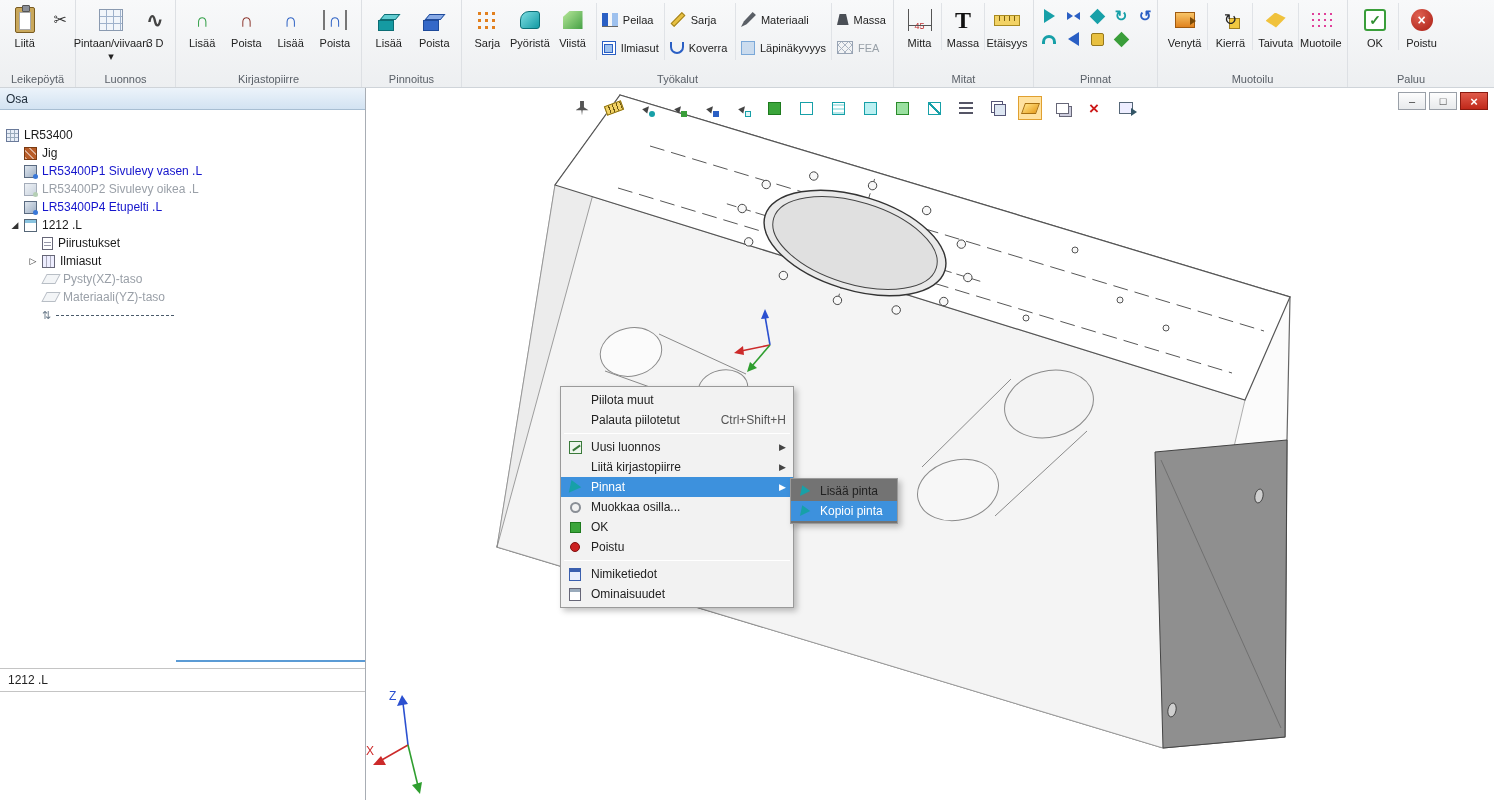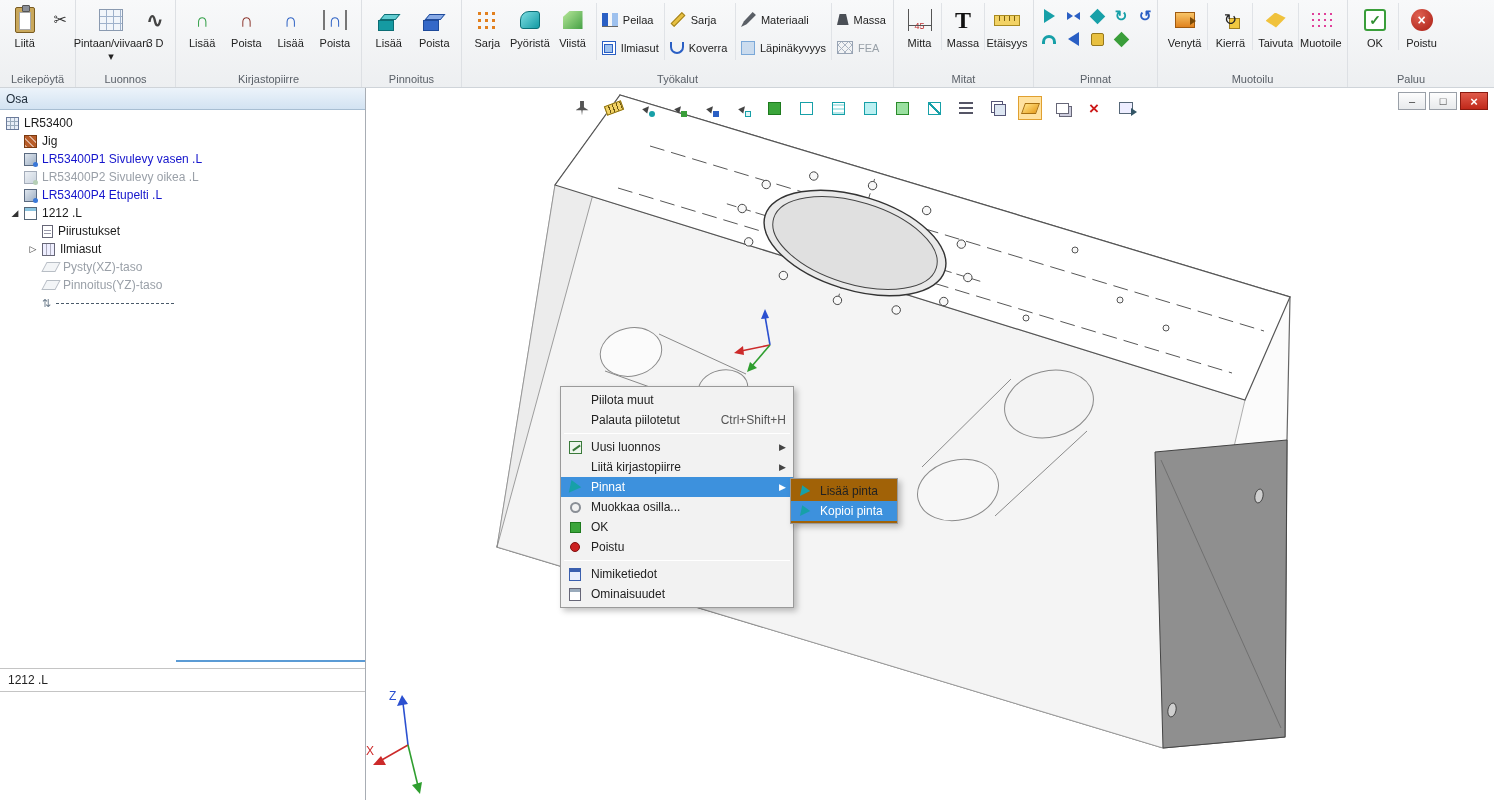--- a/index.html
+++ b/index.html
@@ -71,21 +71,21 @@
 .i-kierra::before{content:"";position:absolute;right:0;bottom:0;width:9px;height:9px;background:#f0c840;border:1px solid #a08020}
 .i-kierra .g{font-size:16px;color:#222;position:relative;line-height:1}
 .i-bend{width:20px;height:15px;background:#f0c23c;clip-path:polygon(0 55%,48% 0,100% 35%,52% 100%)}
 .i-muotoile{width:22px;height:18px;background-image:radial-gradient(#e0409a 30%,transparent 34%);background-size:6px 6px}
 .i-ok{width:22px;height:22px;background:#fff;border:2px solid #3a9e3a;border-radius:3px;display:flex;align-items:center;justify-content:center;color:#2f8e2f;font-weight:bold;font-size:14px}
 .i-exit{width:22px;height:22px;background:radial-gradient(circle at 35% 30%,#e06050,#a81d14);border-radius:50%;display:flex;align-items:center;justify-content:center;color:#fff;font-weight:bold;font-size:14px;line-height:1}
 
 
 .left-panel{position:absolute;left:0;top:88px;width:366px;height:712px;background:#fff;border-right:1px solid #a8adb4}
 .panel-header{height:22px;background:linear-gradient(#ecf3fa,#d3e3f2);border-bottom:1px solid #a8bed2;display:flex;align-items:center;padding-left:6px;color:#22303e}
-.tree{padding-top:4px}
+.tree{padding-top:16px}
 .trow{display:flex;align-items:center;gap:5px;height:18px;white-space:nowrap;cursor:default}
 .ind1{padding-left:24px}.ind2{padding-left:42px}
 .exp{width:14px;margin-right:-3px;text-align:center;font-size:9px;color:#333;flex:none}
 .lbl-blue{color:#1515cc}.lbl-gray{color:#9aa0a8}.lbl-black{color:#1a1a1a}
 .t-root{width:13px;height:13px;border:1px solid #6a7a9a;background:#e8eef8;background-image:repeating-linear-gradient(0deg,transparent 0 3px,#9ab 3px 4px),repeating-linear-gradient(90deg,transparent 0 3px,#9ab 3px 4px);flex:none}
 .t-jig{width:13px;height:13px;background:#b85c28;border:1px solid #7a3a10;background-image:repeating-linear-gradient(45deg,rgba(255,255,255,.5) 0 2px,transparent 2px 5px);flex:none}
 .t-part{width:13px;height:13px;background:linear-gradient(135deg,#dfe6ee,#9fb0c4);border:1px solid #5a6a80;position:relative;flex:none}
 .t-part::after{content:"";position:absolute;right:-2px;bottom:-2px;width:5px;height:5px;border-radius:50%;background:#3a78d8}
 .t-part.gr{opacity:.55}.t-part.gr::after{background:#7aa87a}
 .t-1212{width:13px;height:13px;background:#fff;border:1px solid #567;box-shadow:inset 0 3px 0 #8ac4e0;flex:none}
@@ -140,21 +140,21 @@
 .msep{height:1px;background:#c8c8c8;margin:3px 3px;border-bottom:1px solid #fff}
 .m-sketch{width:13px;height:13px;border:1px solid #3a7a3a;background:#eef6ee;position:relative}
 .m-sketch::after{content:"";position:absolute;left:2px;top:5px;width:9px;height:2px;background:#3a7a3a;transform:rotate(-35deg)}
 .tri-teal{width:0;height:0;border-left:11px solid #17a0a8;border-top:5px solid transparent;border-bottom:8px solid transparent;transform:rotate(12deg)}
 .tri-teal.sm{border-left-width:9px;border-top-width:4px;border-bottom-width:7px}
 .m-circle{width:11px;height:11px;border:2px solid #8a8f96;border-radius:50%}
 .m-ok{width:11px;height:11px;background:#3aa53a;border:1px solid #1e7a1e}
 .m-exit{width:10px;height:10px;background:#c22;border-radius:50%;border:1px solid #801010}
 .m-nimi{width:12px;height:13px;border:1px solid #3a5fae;background:#e8eefc;box-shadow:inset 0 3px 0 #3a5fae}
 .m-omin{width:12px;height:13px;border:1px solid #667;background:#fff;box-shadow:inset 0 3px 0 #9ab}
-.smenu{position:absolute;left:424px;top:390px;width:108px;background:#a16207;border:1px solid #9a9a9a;box-shadow:3px 3px 6px rgba(0,0,0,.25);padding:2px 0;z-index:21}
+.smenu{position:absolute;left:424px;top:390px;width:108px;background:#737373;border:1px solid #9a9a9a;box-shadow:3px 3px 6px rgba(0,0,0,.25);padding:2px 0;z-index:21}
 .smi{display:flex;align-items:center;gap:6px;height:20px;padding:0 6px 0 5px;cursor:default}
 .smi.sel{background:#3d91dd;color:#fff}
 </style>
 </head>
 <body>
 
 <div class="app">
 
   <div class="ribbon">
 
@@ -455,21 +455,21 @@
         <span class="exp">▷</span>
         <div class="t-ilm"></div>
         <span class="lbl-black">Ilmiasut</span>
       </div>
       <div class="trow ind2">
         <div class="t-plane"></div>
         <span class="lbl-gray">Pysty(XZ)-taso</span>
       </div>
       <div class="trow ind2">
         <div class="t-plane"></div>
-        <span class="lbl-gray">Pinnoitus(YZ)-taso</span>
+        <span class="lbl-gray">Materiaali(YZ)-taso</span>
       </div>
       <div class="trow ind2">
         <span class="g-updown">⇅</span>
         <div class="dashes"></div>
       </div>
     </div>
     <div class="splitter"></div>
     <div class="panel-footer-row">
       <span>1212 .L</span>
     </div>

